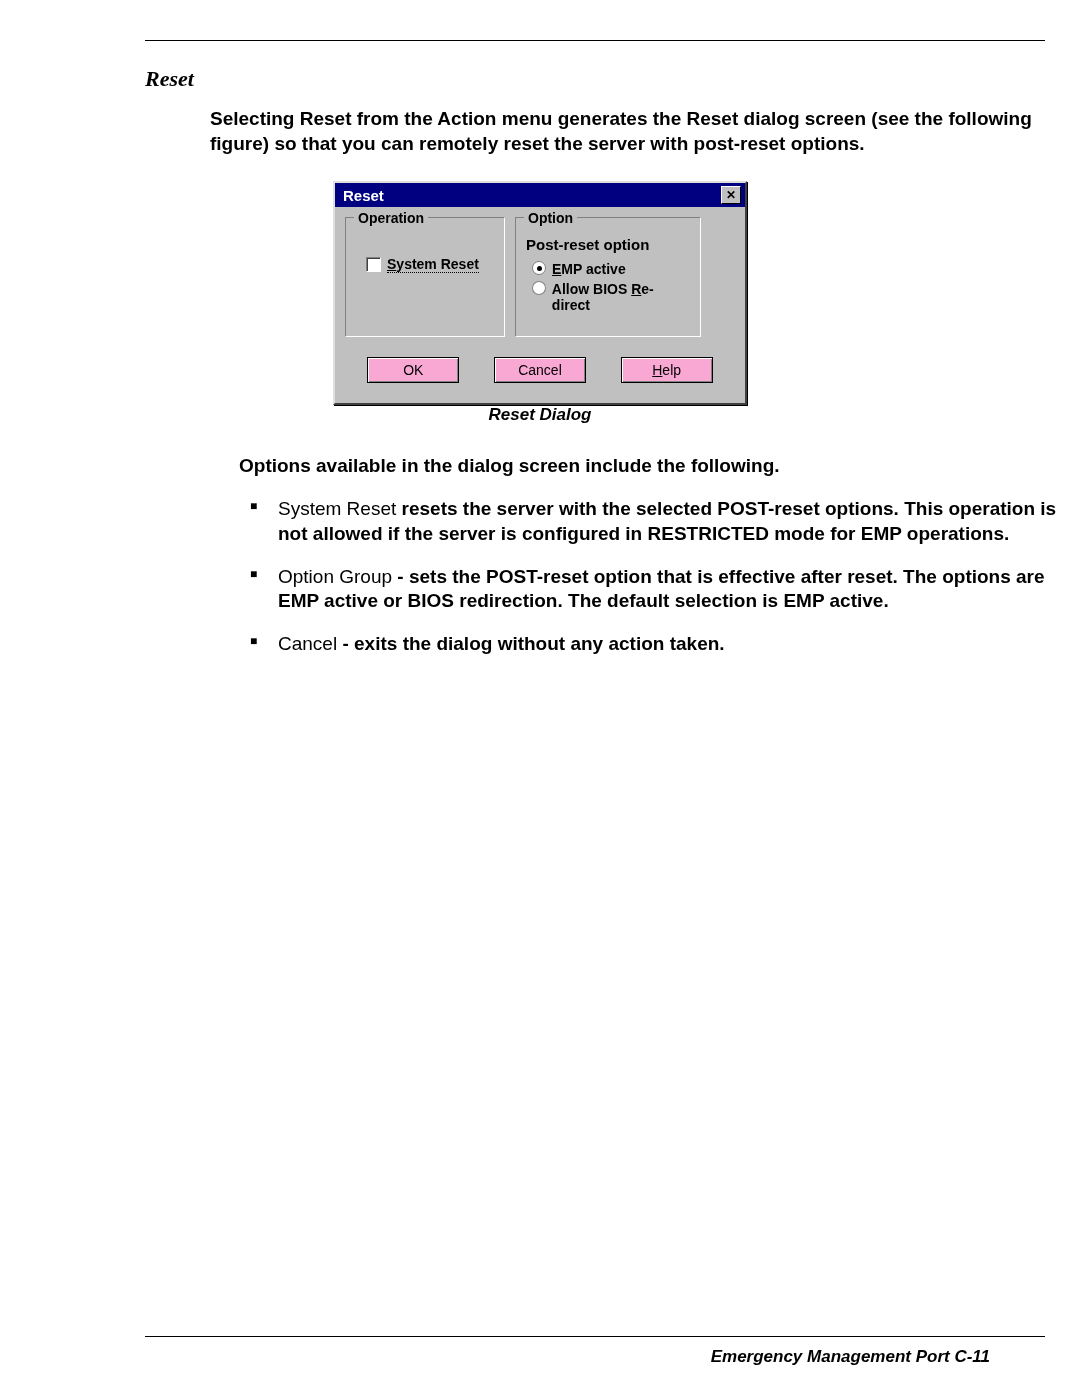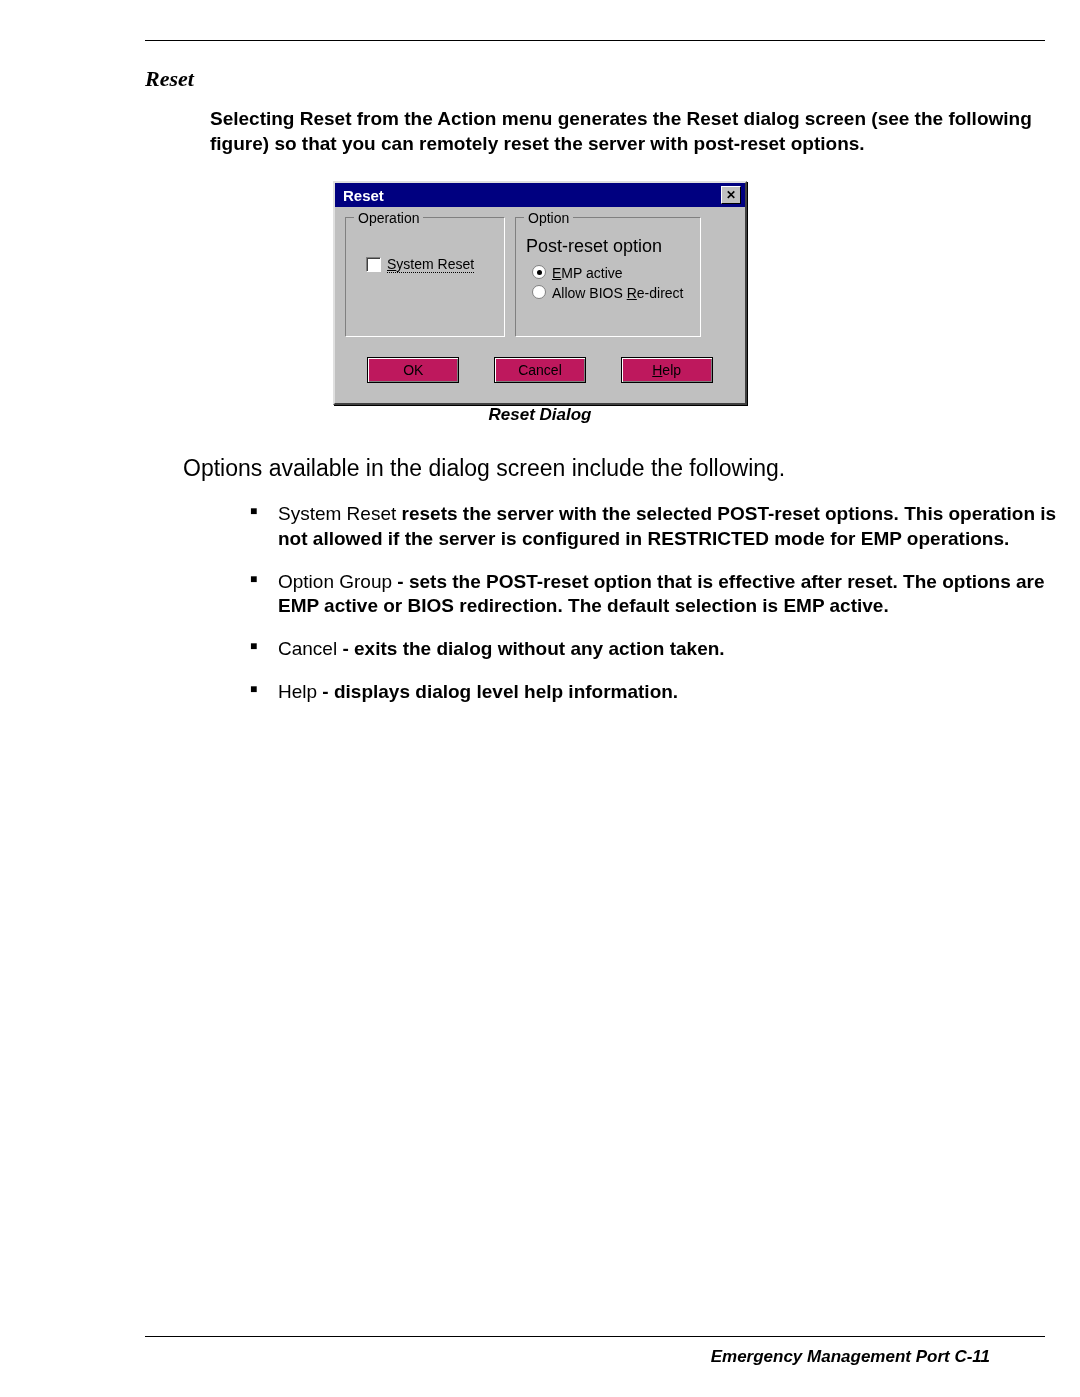--- a/index.html
+++ b/index.html
@@ -84,20 +84,21 @@
     gap: 10px;
     margin-bottom: 15px;
   }
   .group {
     border: 1px solid #808080;
     border-right-color: #fff;
     border-bottom-color: #fff;
     position: relative;
     padding: 18px 10px 18px 10px;
     box-sizing: border-box;
+    font-weight: bold;
   }
   .group .legend {
     position: absolute;
     top: -8px;
     left: 8px;
     background: #c0c0c0;
     padding: 0 4px;
     font-size: 14px;
   }
   .op-group { width: 160px; height: 120px; }
@@ -113,21 +114,21 @@
   .checkbox-box {
     width: 13px;
     height: 13px;
     background: #fff;
     border: 1px solid #808080;
     border-right-color: #fff;
     border-bottom-color: #fff;
     box-shadow: inset 1px 1px 0 #404040;
   }
   .option-label {
-    font-size: 18px;
+    font-size: 15px;
     margin-bottom: 8px;
   }
   .radio-row {
     display: flex;
     align-items: flex-start;
     gap: 6px;
     font-size: 14px;
     margin: 4px 0 4px 6px;
   }
   .radio-outer {
@@ -147,37 +148,37 @@
     border-radius: 50%;
   }
   .btn-row {
     display: flex;
     justify-content: space-around;
     padding: 5px 5px 10px 5px;
   }
   .win-btn {
     width: 90px;
     height: 24px;
-    background: #be185d;
+    background: #f9a8d4;
     border: 1px solid #000;
     box-shadow: inset 1px 1px 0 #fff, inset -1px -1px 0 #808080;
     font-size: 14px;
     display: flex;
     align-items: center;
     justify-content: center;
   }
   .caption {
     font-weight: bold;
     font-style: italic;
     font-size: 17px;
   }
   .options-intro {
-    font-weight: normal;
-    font-size: 23px;
-    margin: 0 0 20px 38px;
+    font-weight: bold;
+    font-size: 19px;
+    margin: 0 0 20px 94px;
   }
   ul.options-list {
     list-style: none;
     padding: 0;
     margin: 0 0 0 105px;
     width: 820px;
   }
   ul.options-list li {
     position: relative;
     padding-left: 28px;
@@ -272,20 +273,19 @@
     </div>
     <div class="caption">Reset Dialog</div>
   </div>
 
   <p class="options-intro">Options available in the dialog screen include the following.</p>
 
   <ul class="options-list">
     <li><span class="normal">System Reset</span><span> resets the server with the selected POST-reset options. This operation is not allowed if the server is configured in RESTRICTED mode for EMP operations.</span></li>
     <li><span class="normal">Option Group</span><span> - sets the POST-reset option that is effective after reset. The options are EMP active or BIOS redirection. The default selection is EMP active.</span></li>
     <li><span class="normal">Cancel</span><span> - exits the dialog without any action taken.</span></li>
-    <li><span class="normal">Help</span><span> - displays dialog level help information.</span></li>
   </ul>
 </div>
 
 <div class="footer">
   <div class="footer-rule"></div>
   <div class="footer-text">Emergency Management Port    C-11</div>
 </div>
 
 </body></html>

